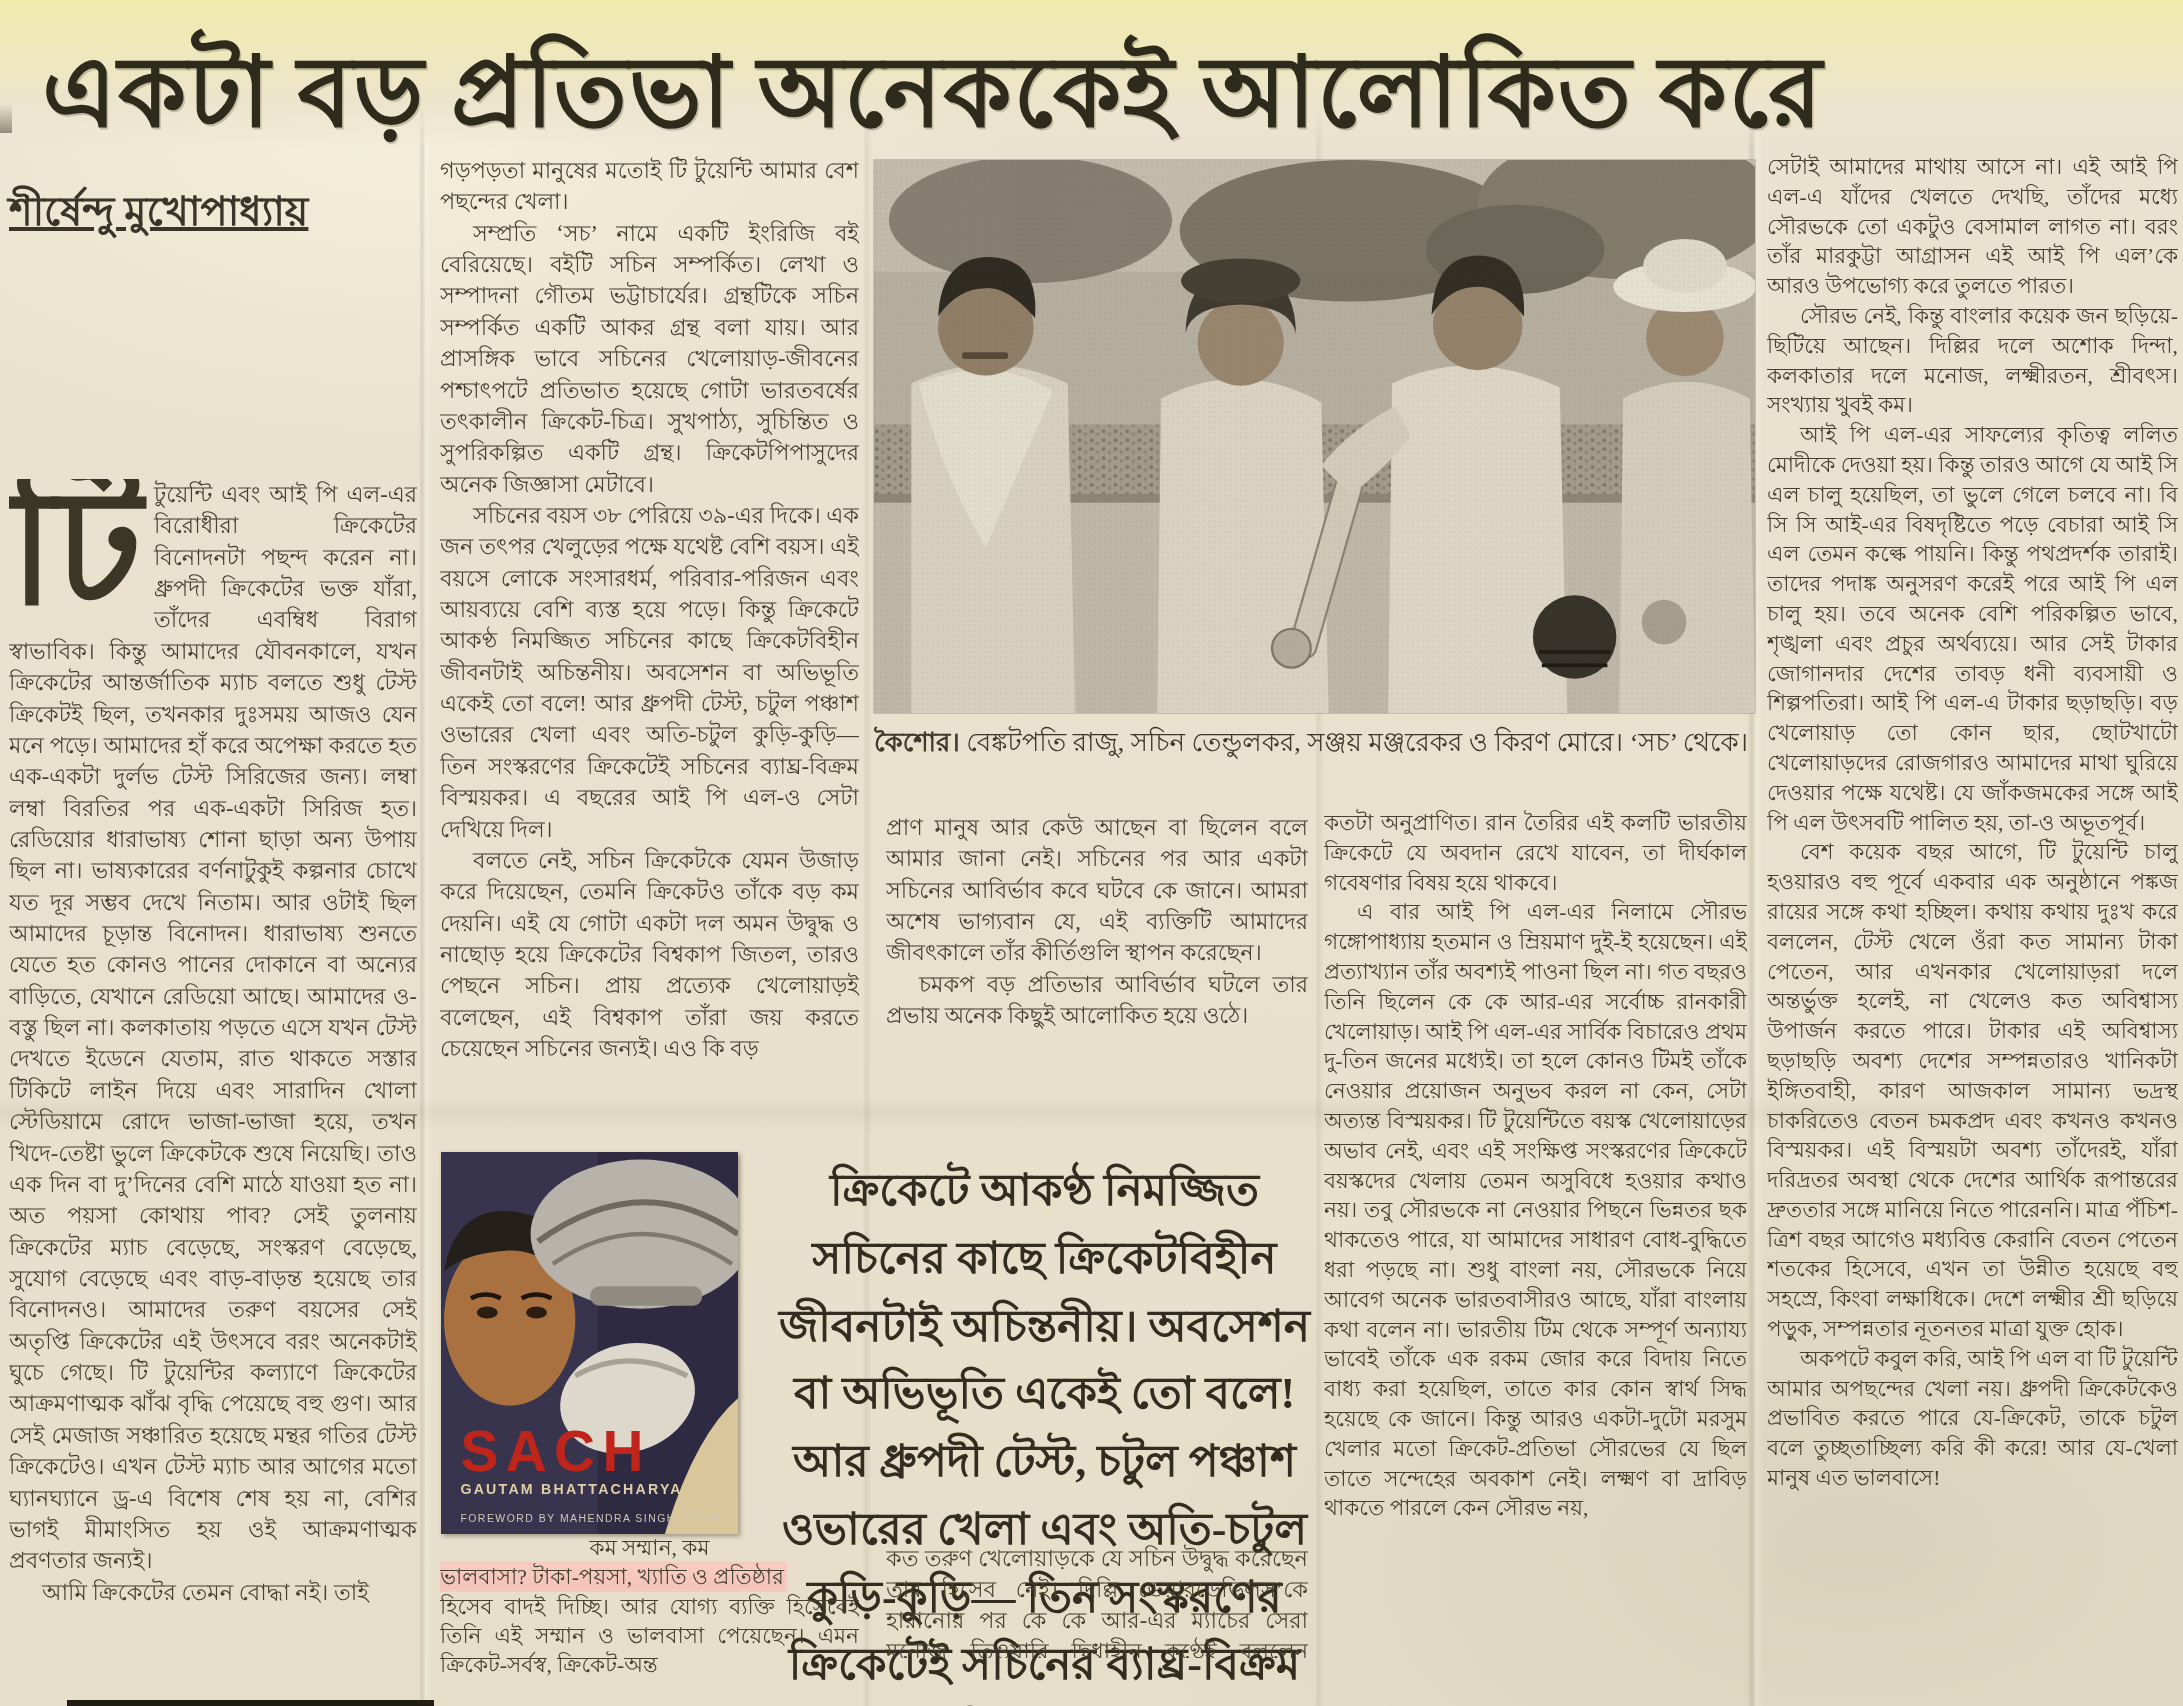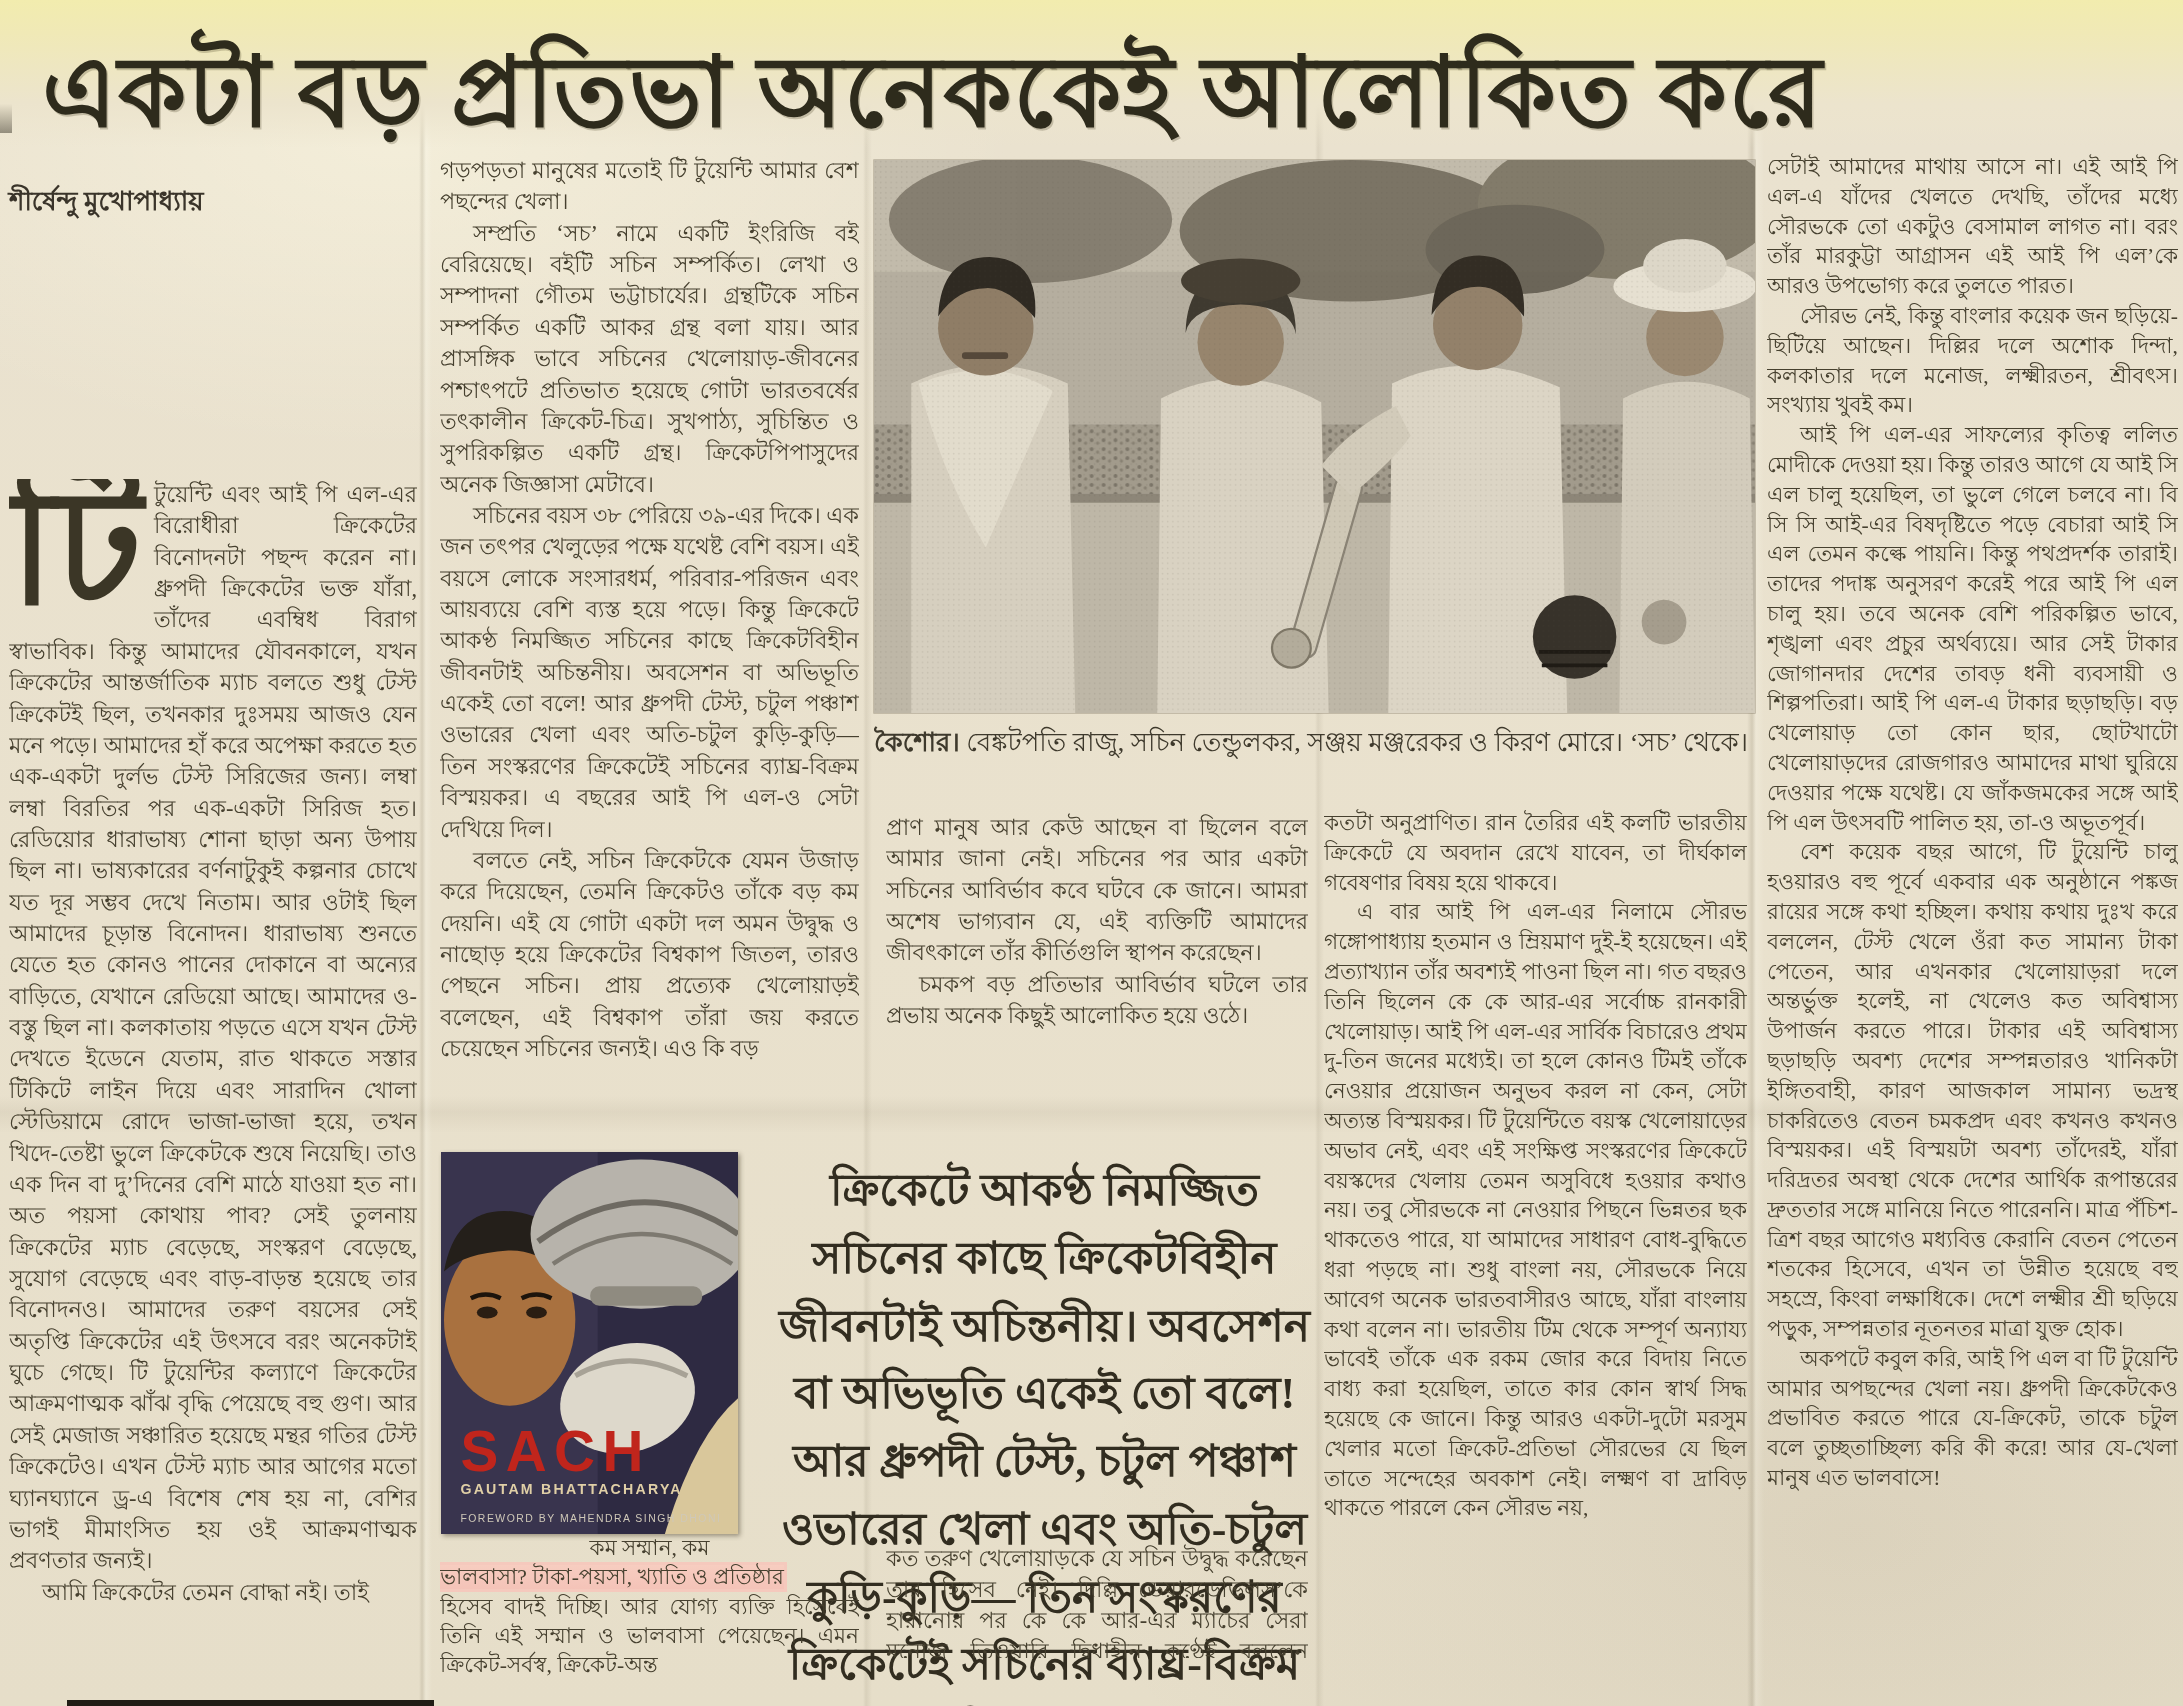--- a/index.html
+++ b/index.html
@@ -21,21 +21,21 @@
       linear-gradient(90deg, rgba(0,0,0,0) 1747px, rgba(95,85,60,.16) 1752px, rgba(255,255,245,.22) 1756px, rgba(0,0,0,0) 1764px),
       linear-gradient(180deg, rgba(0,0,0,0) 1096px, rgba(110,95,70,.08) 1112px, rgba(0,0,0,0) 1133px);
   }
   .headline-band{position:absolute;left:0;top:0;width:2183px;height:148px;
     background:linear-gradient(180deg,#f2ecae 0%,#f0e9b6 22%,#ece4cd 70%,rgba(236,228,205,0) 100%);}
   .headline{position:absolute;left:30px;right:15px;top:4.5px;margin:12px;
     font-size:98px;font-weight:700;color:#2e2b1c;letter-spacing:1.5px;white-space:nowrap;
     text-shadow:1.5px 1.5px 0 rgba(70,62,34,.25);}
   .standfirst{position:absolute;left:9px;top:164px;width:408px;font-size:32px;line-height:1.46;color:#4b4433;}
   .standfirst p{margin:0;}
-  .byline{margin-top:19.4px !important;font-size:26px;font-weight:700;color:#3a342a;}
+  .byline{margin-top:19.4px !important;font-size:40px;font-weight:700;color:#3a342a;text-decoration:underline;}
   .col{position:absolute;text-align:justify;font-size:22.4px;line-height:1.40;overflow:hidden;}
   .col p{margin:0;}
   .col p + p{text-indent:33px;}
   .col1{left:9px;top:479px;width:408px;height:1218px;}
   .dropcap{float:left;font-size:160px;line-height:.78;font-weight:700;color:#3b3626;padding:7.5px 12px 0 0;}
   .col2{left:440px;top:155px;width:419px;height:985px;}
   .col3{left:886px;top:812px;width:422px;height:332px;}
   .col4{left:1324px;top:809px;width:423px;height:897px;font-size:21.6px;line-height:1.38;}
   .col5{left:1767px;top:153px;width:411px;height:1553px;font-size:21.6px;line-height:1.38;}
   .col2-bottom{left:440px;top:1534px;width:419px;height:172px;font-size:21.6px;line-height:1.36;}

